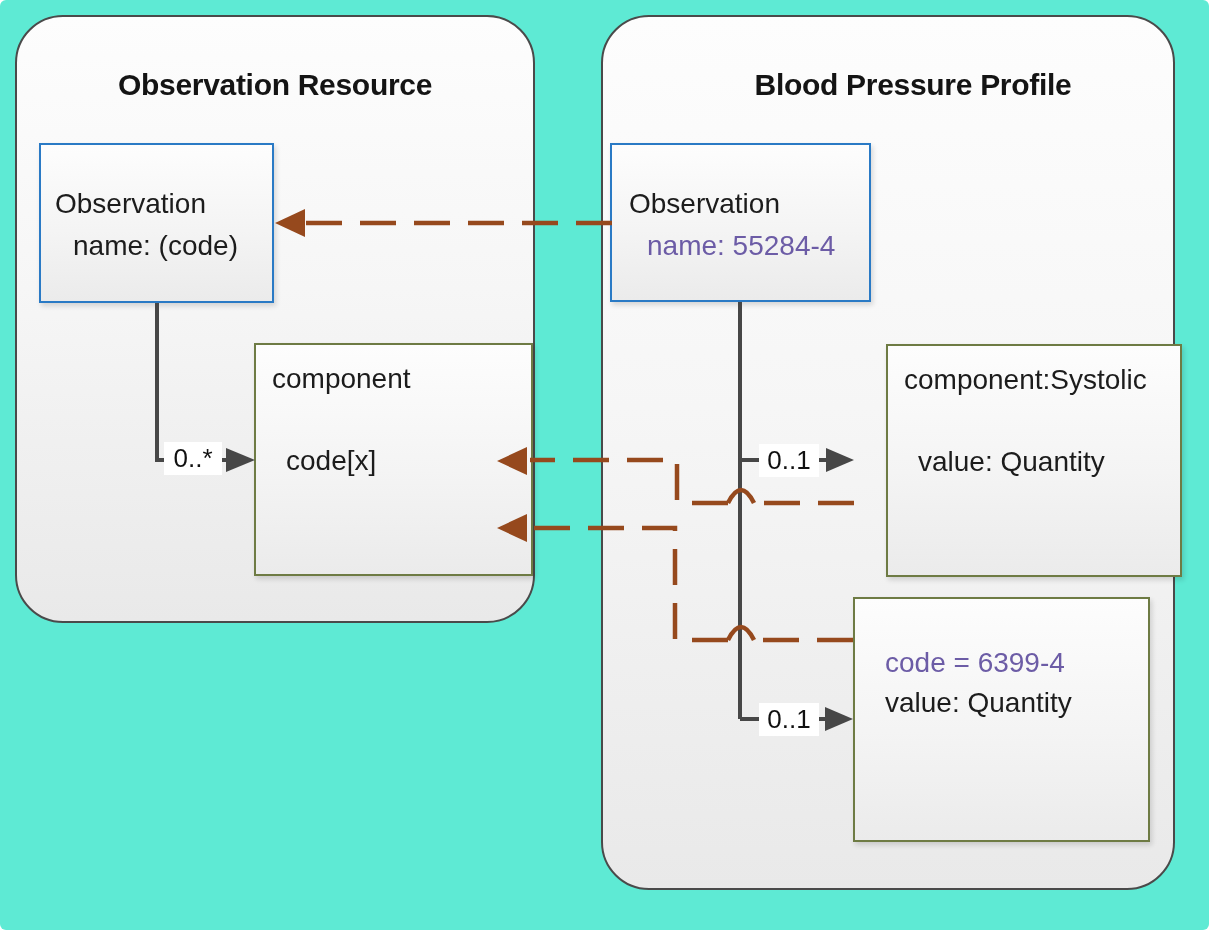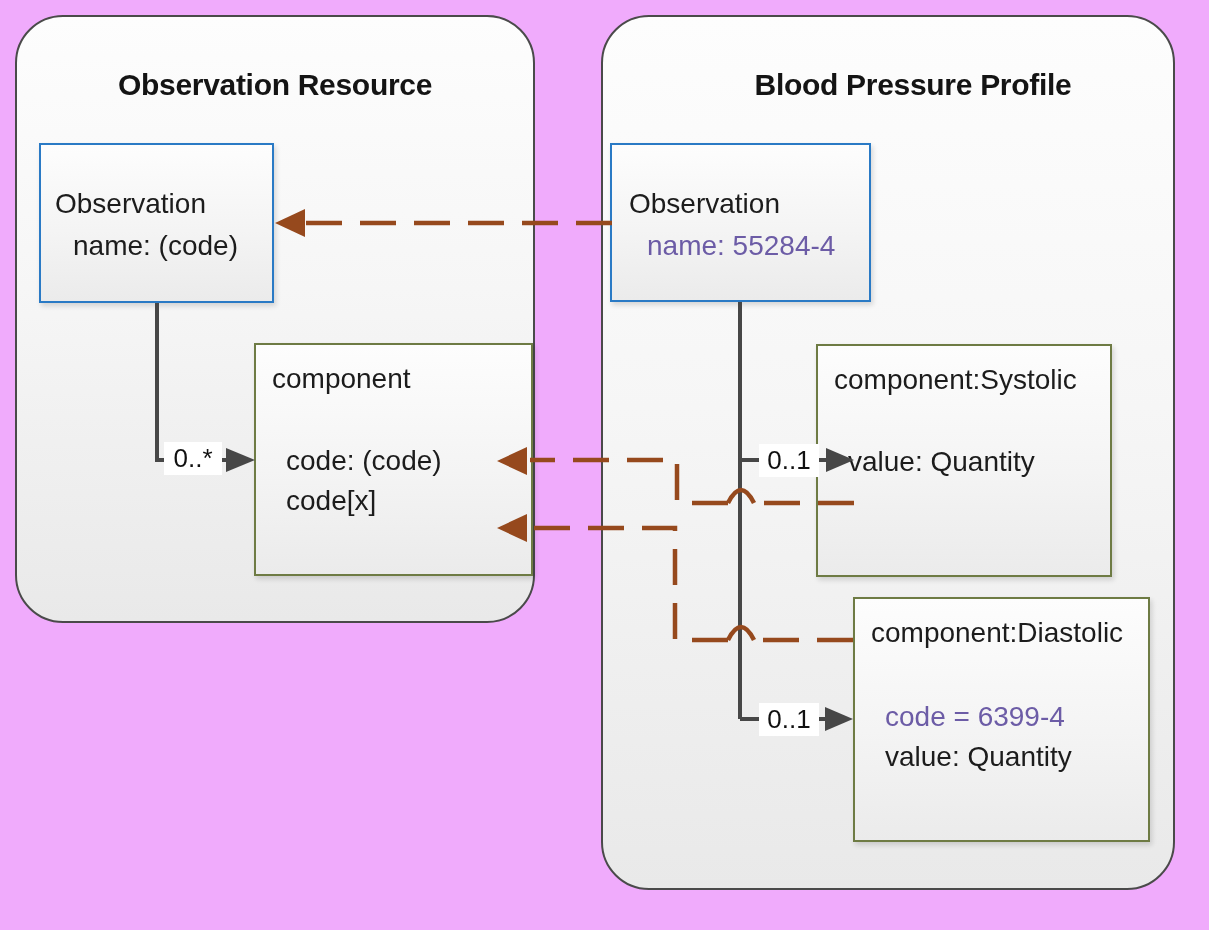--- a/index.html
+++ b/index.html
@@ -1,19 +1,19 @@
 <!DOCTYPE html>
 <html><head>
 <meta charset="utf-8">
 <style>
   html,body{margin:0;padding:0;background:#ffffff;}
   #canvas{
     position:relative;width:1209px;height:930px;overflow:hidden;
     font-family:"Liberation Sans","DejaVu Sans",sans-serif;
-    color:#1c1c1c;background:#f0abfc;
+    color:#1c1c1c;background:#5eead4;border-radius:6px;
   }
   .panel{
     position:absolute;border:2px solid #4a4a4a;border-radius:48px;
     background:linear-gradient(180deg,#fdfdfd 0%,#f6f6f6 45%,#e9e9e9 100%);
     box-sizing:border-box;
   }
   .panel-title{
     position:absolute;left:0;right:0;text-align:center;
     font-size:30px;font-weight:bold;letter-spacing:-0.3px;color:#141414;
   }
@@ -49,41 +49,39 @@
   <div class="panel-title" style="left:601px;width:624px;top:68px;">Blood Pressure Profile</div>
 
   <div class="box blue" style="left:39px;top:143px;width:235px;height:160px;">
     <div class="obs-line1">Observation</div>
     <div class="obs-line2">name: (code)</div>
   </div>
 
   <div class="box olive" style="left:254px;top:343px;width:279px;height:233px;">
     <div class="cmp-title">component</div>
     <div class="cmp-attrs">
-      <div class="cmp-attr">code: (code)</div>
       <div class="cmp-attr">code[x]</div>
     </div>
   </div>
 
   <div class="box blue" style="left:610px;top:143px;width:261px;height:159px;">
     <div class="obs-line1" style="padding-left:17px;">Observation</div>
     <div class="obs-line2" style="padding-left:35px;" class2="purple">
       <span class="purple">name: 55284-4</span>
     </div>
   </div>
 
-  <div class="box olive" style="left:816px;top:344px;width:296px;height:233px;">
+  <div class="box olive" style="left:886px;top:344px;width:296px;height:233px;">
     <div class="cmp-title">component:Systolic</div>
     <div class="cmp-attrs">
       <div class="cmp-attr">value: Quantity</div>
     </div>
   </div>
 
   <div class="box olive" style="left:853px;top:597px;width:297px;height:245px;">
-    <div class="cmp-title">component:Diastolic</div>
     <div class="cmp-attrs" style="margin-top:44px;">
       <div class="cmp-attr purple">code = 6399-4</div>
       <div class="cmp-attr">value: Quantity</div>
     </div>
   </div>
 
   <svg id="connectors" width="1209" height="930" viewBox="0 0 1209 930">
 
     <path d="M157,303 V460 H226" fill="none" stroke="#474747" stroke-width="4"></path>
     <polygon points="255,460 226,448 226,472" fill="#474747"></polygon>

